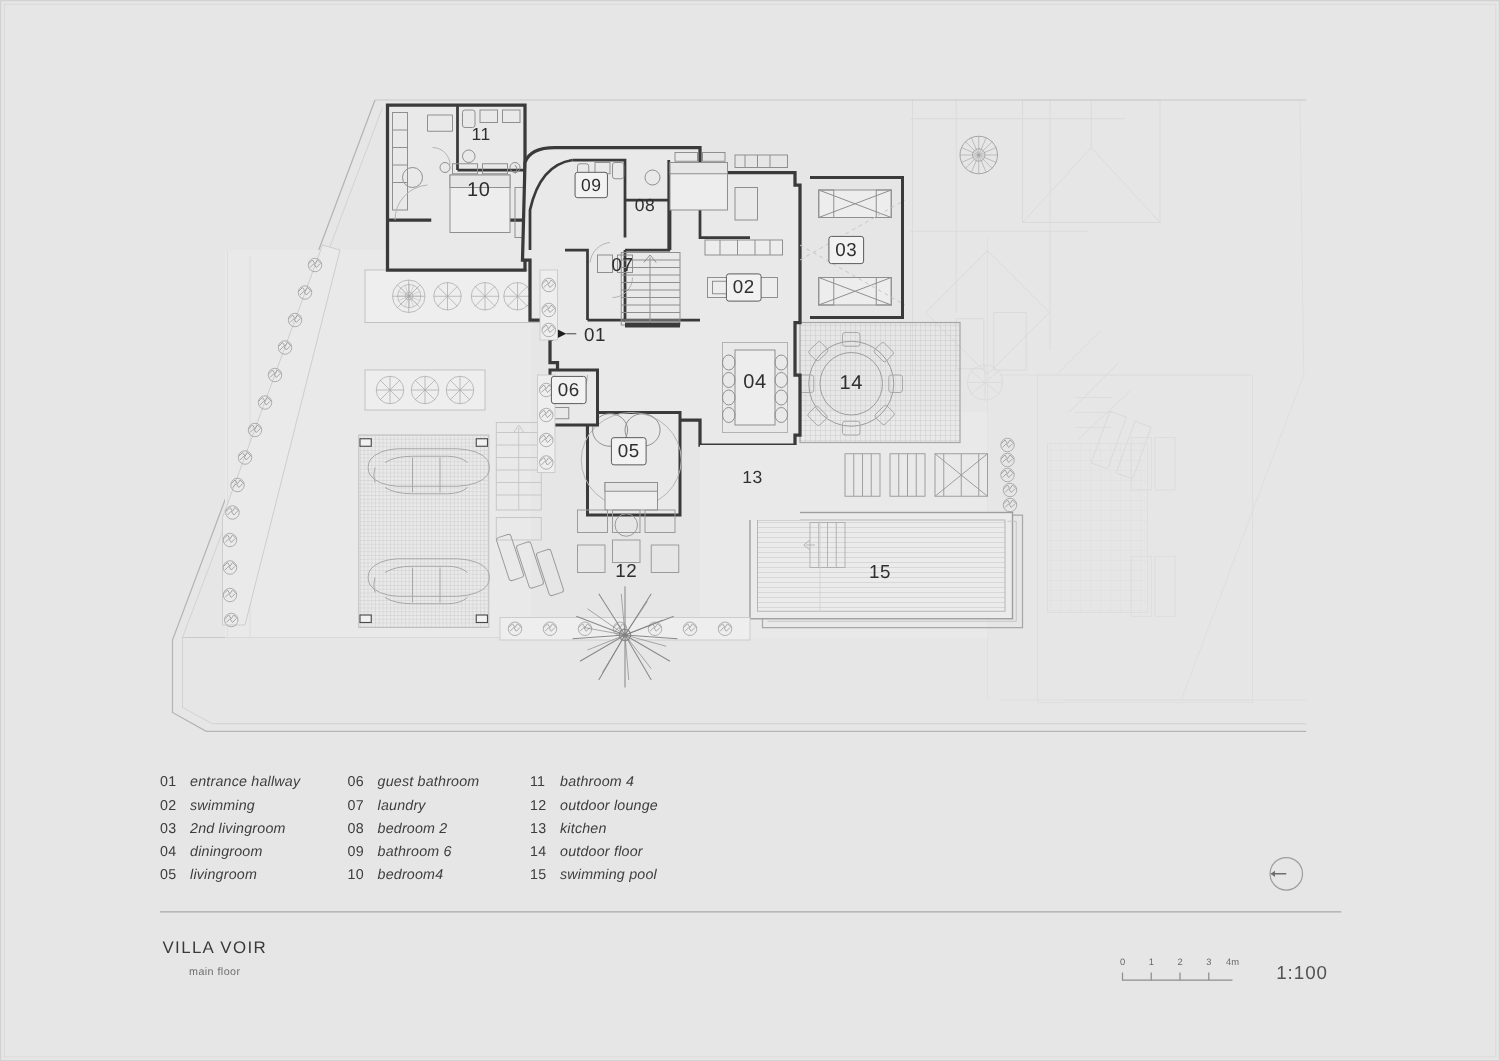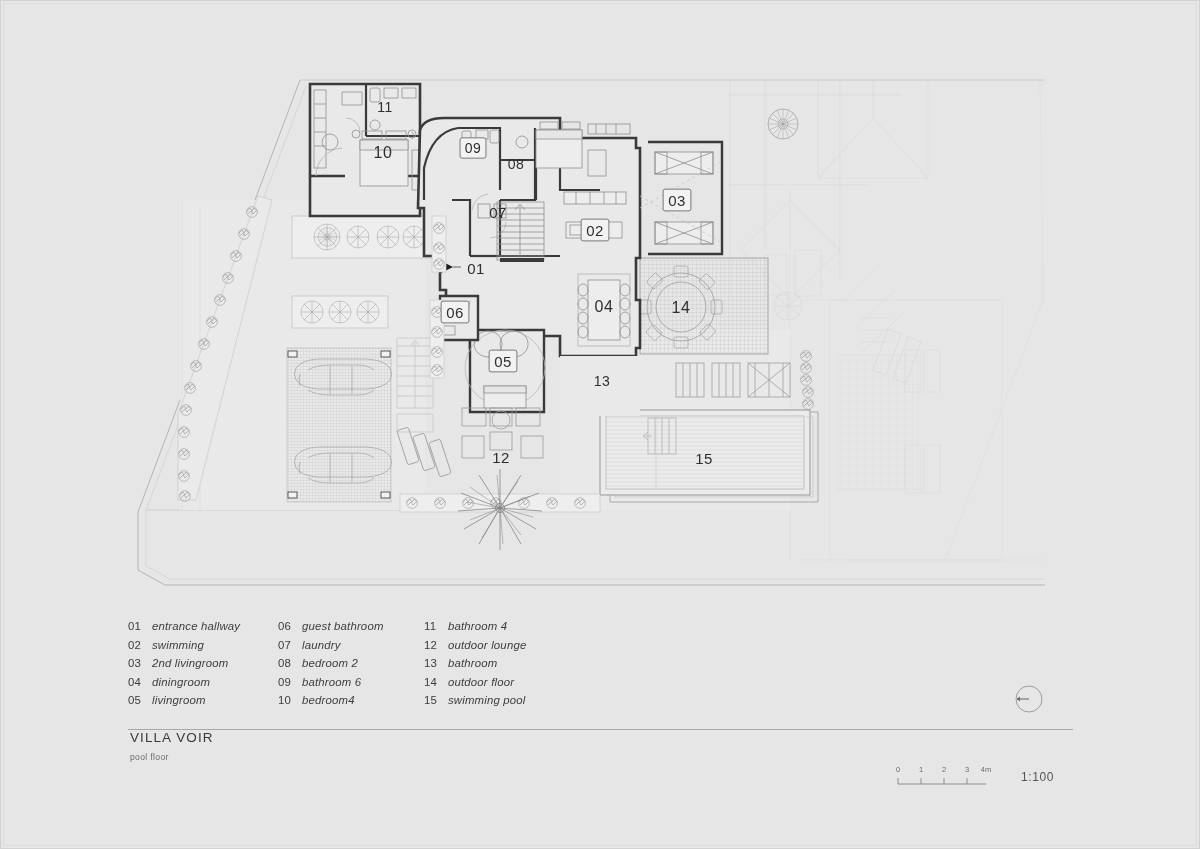--- a/index.html
+++ b/index.html
@@ -23,27 +23,27 @@
   .legend-col{position:absolute;top:0;}
   .legend-col.c1{left:0px;}
   .legend-col.c2{left:150px;}
   .legend-col.c3{left:296px;}
   .legend-row{display:flex;align-items:baseline;height:18.6px;font-size:11.4px;letter-spacing:.015em;color:#3d3d3d;}
   .legend-num{width:24px;flex:none;color:#3d3d3d;}
   .legend-label{white-space:nowrap;font-style:italic;}
 
   
   .rule{position:absolute;left:128px;top:729px;width:945px;height:1px;background:#a9a9a9;}
-  .title-block{position:absolute;left:130px;top:730px;}
+  .title-block{position:absolute;left:130px;top:750px;text-align:center;}
   .project-title{font-size:13.5px;letter-spacing:.08em;color:#3a3a3a;}
   .project-sub{font-size:8.6px;letter-spacing:.04em;color:#6e6e6e;margin-top:7px;}
 
   
   .scalebar{position:absolute;left:896px;top:760px;width:96px;}
-  .scale-ratio{position:absolute;left:1021px;top:770px;font-size:12px;letter-spacing:.05em;color:#555;}
+  .scale-ratio{position:absolute;left:1021px;top:770px;font-size:15px;letter-spacing:.05em;color:#555;}
 
   
   .north{position:absolute;left:1013px;top:683px;width:32px;height:32px;}
 </style>
 </head>
 <body>
 
 <div class="sheet-edge"></div>
 
 <svg id="plan-canvas" viewBox="0 0 1200 600">
@@ -548,21 +548,21 @@
     <div class="legend-row">
       <span class="legend-num">11</span>
       <span class="legend-label">bathroom 4</span>
     </div>
     <div class="legend-row">
       <span class="legend-num">12</span>
       <span class="legend-label">outdoor lounge</span>
     </div>
     <div class="legend-row">
       <span class="legend-num">13</span>
-      <span class="legend-label">bathroom</span>
+      <span class="legend-label">kitchen</span>
     </div>
     <div class="legend-row">
       <span class="legend-num">14</span>
       <span class="legend-label">outdoor floor</span>
     </div>
     <div class="legend-row">
       <span class="legend-num">15</span>
       <span class="legend-label">swimming pool</span>
     </div>
   </div>
@@ -570,21 +570,21 @@
 
 <svg class="north" viewBox="0 0 32 32">
   <circle cx="16" cy="16" r="13" fill="none" stroke="#9e9e9e" stroke-width="1"></circle>
   <path d="M16 16 H4" stroke="#6e6e6e" stroke-width="1.1" fill="none"></path>
   <path d="M7 13.5 L3.5 16 L7 18.5 Z" fill="#6e6e6e"></path>
 </svg>
 
 <div class="rule"></div>
 <div class="title-block">
   <div class="project-title">VILLA VOIR</div>
-  <div class="project-sub">pool floor</div>
+  <div class="project-sub">main floor</div>
 </div>
 
 <svg class="scalebar" viewBox="0 0 96 30">
   <g id="scale-ticks-layer">
       <text x="2" y="12" text-anchor="middle" font-family="&quot;Liberation Sans&quot;, sans-serif" font-size="7.5" fill="#6b6b6b">0</text>
       <text x="25" y="12" text-anchor="middle" font-family="&quot;Liberation Sans&quot;, sans-serif" font-size="7.5" fill="#6b6b6b">1</text>
       <text x="48" y="12" text-anchor="middle" font-family="&quot;Liberation Sans&quot;, sans-serif" font-size="7.5" fill="#6b6b6b">2</text>
       <text x="71" y="12" text-anchor="middle" font-family="&quot;Liberation Sans&quot;, sans-serif" font-size="7.5" fill="#6b6b6b">3</text>
       <text x="90" y="12" text-anchor="middle" font-family="&quot;Liberation Sans&quot;, sans-serif" font-size="7.5" fill="#6b6b6b">4m</text>
     </g>

